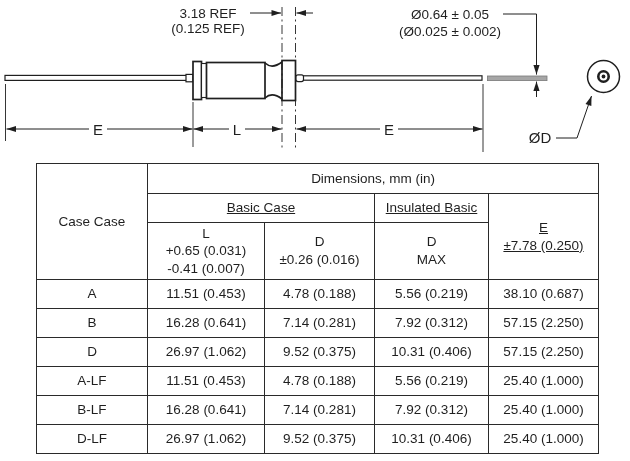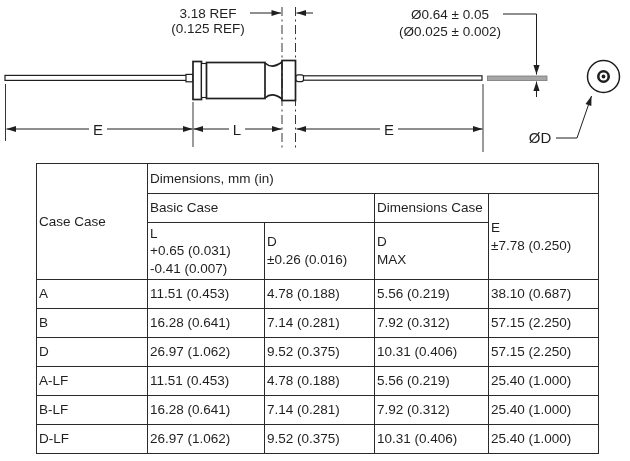--- a/index.html
+++ b/index.html
@@ -13,23 +13,23 @@
   .bodyline{fill:none;stroke:#1f1f1f;stroke-width:1.7;}
   .circleline{fill:#fff;stroke:#1f1f1f;stroke-width:1.5;}
   .xline{stroke:#1f1f1f;stroke-width:0.9;}
   .dashline{stroke:#1f1f1f;stroke-width:0.9;stroke-dasharray:9 3.5 2 3.5;}
   .dim{stroke:#1f1f1f;stroke-width:1;fill:none;}
   .dimtext{font-family:"Liberation Sans",sans-serif;font-size:15px;fill:#1f1f1f;text-anchor:middle;}
   .calltext{font-family:"Liberation Sans",sans-serif;font-size:13.5px;fill:#1f1f1f;text-anchor:middle;}
   
   table.dims{position:absolute;left:36px;top:163px;width:562px;border-collapse:collapse;
              table-layout:fixed;font-size:13.5px;color:#1f1f1f;background:#fff;}
-  table.dims th,table.dims td{border:1px solid #2a2a2a;text-align:left;vertical-align:middle;
+  table.dims th,table.dims td{border:1px solid #2a2a2a;text-align:center;vertical-align:middle;
              font-weight:400;padding:0 2px;line-height:1.3;overflow:hidden;}
-  tr.hrow1{height:30px;} tr.hrow2{height:29px;} tr.hrow3{height:57px;} tr.drow{height:29px;}
+  tr.hrow1{height:30px;} tr.hrow2{height:29px;text-decoration:underline;} tr.hrow3{height:57px;} tr.drow{height:29px;}
 </style>
 </head>
 <body>
 
 <div id="page">
 
   <svg id="drawing" width="630" height="160" viewBox="0 0 630 160">
     <defs>
       <marker id="arr" markerWidth="11" markerHeight="9" refX="10" refY="4" orient="auto" markerUnits="userSpaceOnUse">
         <path d="M0.5,0.9 L10,4 L0.5,7.1 Z" fill="#1f1f1f"></path>
@@ -94,21 +94,21 @@
       <col style="width:114px">
         <col style="width:110px">
     </colgroup>
     <thead>
       <tr class="hrow1">
         <th rowspan="3">Case Case</th>
         <th colspan="4">Dimensions, mm (in)</th>
       </tr>
       <tr class="hrow2">
         <th colspan="2">Basic Case</th>
-        <th>Dimensions Case</th>
+        <th>Insulated Basic</th>
         <th rowspan="2">
           <div>E</div>
           <div>±7.78 (0.250)</div>
         </th>
       </tr>
       <tr class="hrow3">
         <th>
           <div>L</div>
           <div>+0.65 (0.031)</div>
           <div>-0.41 (0.007)</div>

